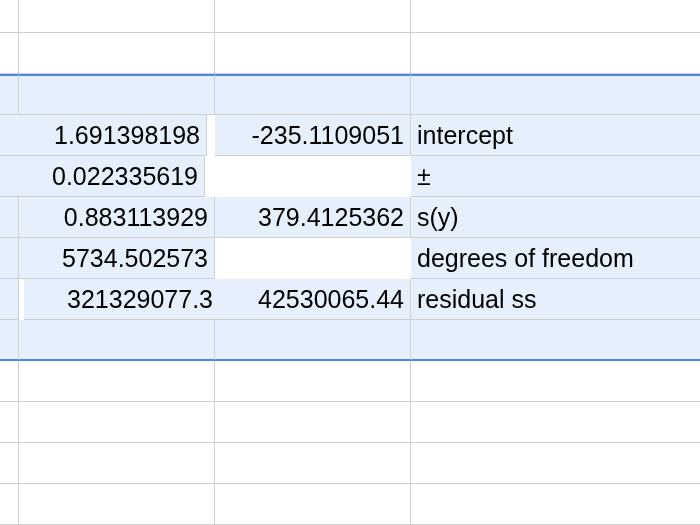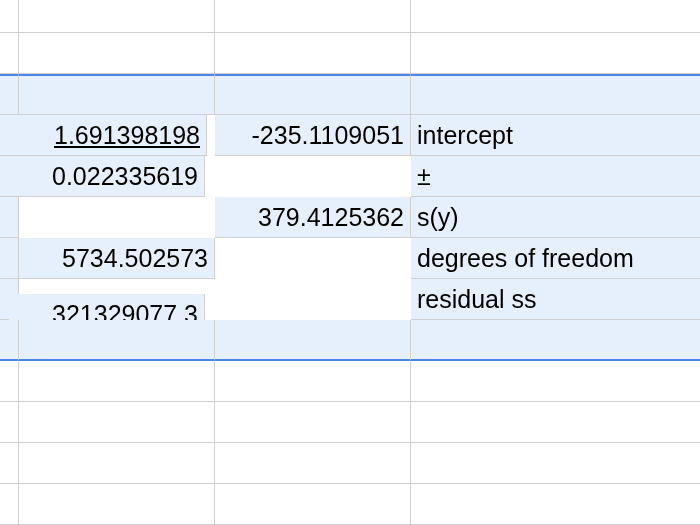--- a/index.html
+++ b/index.html
@@ -46,34 +46,36 @@
     <div class="cell txt" style="left: 411px; top: -8px; width: 297px; height: 41px;"></div>
     <div class="cell num" style="left: 0px; top: 33px; width: 19px; height: 41px;"></div>
     <div class="cell num" style="left: 19px; top: 33px; width: 196px; height: 41px;"></div>
     <div class="cell num" style="left: 215px; top: 33px; width: 196px; height: 41px;"></div>
     <div class="cell txt" style="left: 411px; top: 33px; width: 297px; height: 41px;"></div>
     <div class="cell num sel top-border" style="left: 0px; top: 74px; width: 19px; height: 41px;"></div>
     <div class="cell num sel top-border" style="left: 19px; top: 74px; width: 196px; height: 41px;"></div>
     <div class="cell num sel top-border" style="left: 215px; top: 74px; width: 196px; height: 41px;"></div>
     <div class="cell txt sel top-border" style="left: 411px; top: 74px; width: 297px; height: 41px;"></div>
     <div class="cell num sel" style="left: 0px; top: 115px; width: 19px; height: 41px;"></div>
-    <div class="cell num sel" style="left: 11px; top: 115px; width: 196px; height: 41px; text-decoration: underline;">1.691398198</div>
+    <div class="cell num sel" style="left: 11px; top: 115px; width: 196px; height: 41px;">1.691398198</div>
     <div class="cell num sel" style="left: 215px; top: 115px; width: 196px; height: 41px;">-235.1109051</div>
     <div class="cell txt sel" style="left: 411px; top: 115px; width: 297px; height: 41px;">intercept</div>
     <div class="cell num sel" style="left: 0px; top: 156px; width: 19px; height: 41px;"></div>
     <div class="cell num sel" style="left: 9px; top: 156px; width: 196px; height: 41px;">0.022335619</div>
     <div class="cell txt sel" style="left: 411px; top: 156px; width: 297px; height: 41px;">±</div>
     <div class="cell num sel" style="left: 0px; top: 197px; width: 19px; height: 41px;"></div>
+    <div class="cell num sel" style="left: 19px; top: 197px; width: 196px; height: 41px;">0.883113929</div>
     <div class="cell num sel" style="left: 215px; top: 197px; width: 196px; height: 41px;">379.4125362</div>
     <div class="cell txt sel" style="left: 411px; top: 197px; width: 297px; height: 41px;">s(y)</div>
     <div class="cell num sel" style="left: 0px; top: 238px; width: 19px; height: 41px;"></div>
     <div class="cell num sel" style="left: 19px; top: 238px; width: 196px; height: 41px;">5734.502573</div>
     <div class="cell txt sel" style="left: 411px; top: 238px; width: 297px; height: 41px;">degrees of freedom</div>
     <div class="cell num sel" style="left: 0px; top: 279px; width: 19px; height: 41px;"></div>
-    <div class="cell num sel" style="left: 9px; top: 279px; width: 196px; height: 41px; margin-top: 15px;">321329077.3</div>
+    <div class="cell num sel" style="left: 24px; top: 279px; width: 196px; height: 41px;">321329077.3</div>
+    <div class="cell num sel" style="left: 215px; top: 279px; width: 196px; height: 41px;">42530065.44</div>
     <div class="cell txt sel" style="left: 411px; top: 279px; width: 297px; height: 41px;">residual ss</div>
     <div class="cell num sel bot-border-heavy" style="left: 0px; top: 320px; width: 19px; height: 41px;"></div>
     <div class="cell num sel bot-border-heavy" style="left: 19px; top: 320px; width: 196px; height: 41px;"></div>
     <div class="cell num sel bot-border-heavy" style="left: 215px; top: 320px; width: 196px; height: 41px;"></div>
     <div class="cell txt sel bot-border-heavy" style="left: 411px; top: 320px; width: 297px; height: 41px;"></div>
     <div class="cell num" style="left: 0px; top: 361px; width: 19px; height: 41px;"></div>
     <div class="cell num" style="left: 19px; top: 361px; width: 196px; height: 41px;"></div>
     <div class="cell num" style="left: 215px; top: 361px; width: 196px; height: 41px;"></div>
     <div class="cell txt" style="left: 411px; top: 361px; width: 297px; height: 41px;"></div>
     <div class="cell num" style="left: 0px; top: 402px; width: 19px; height: 41px;"></div>

